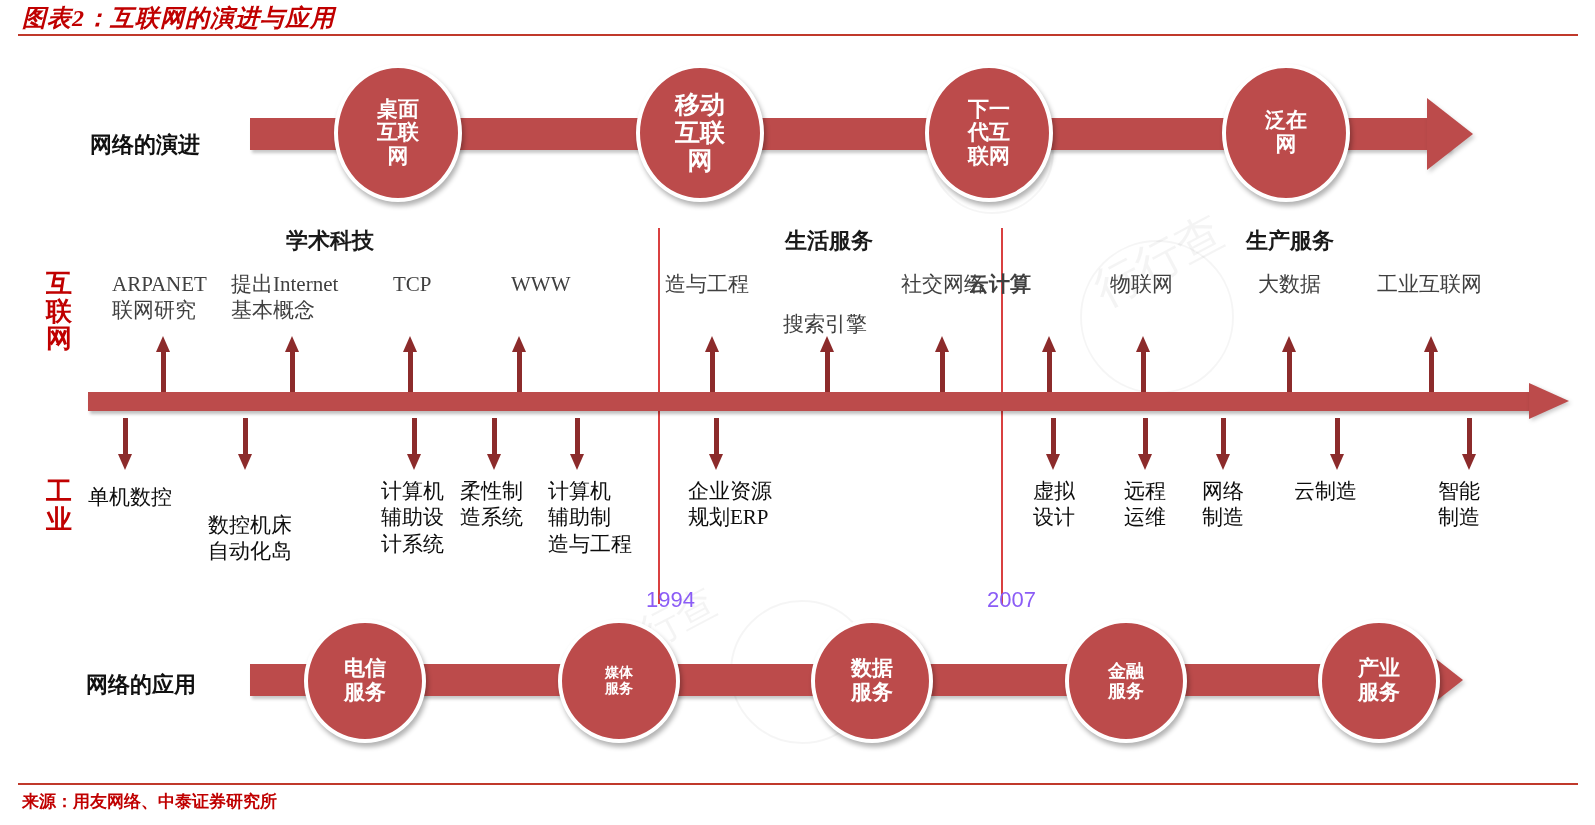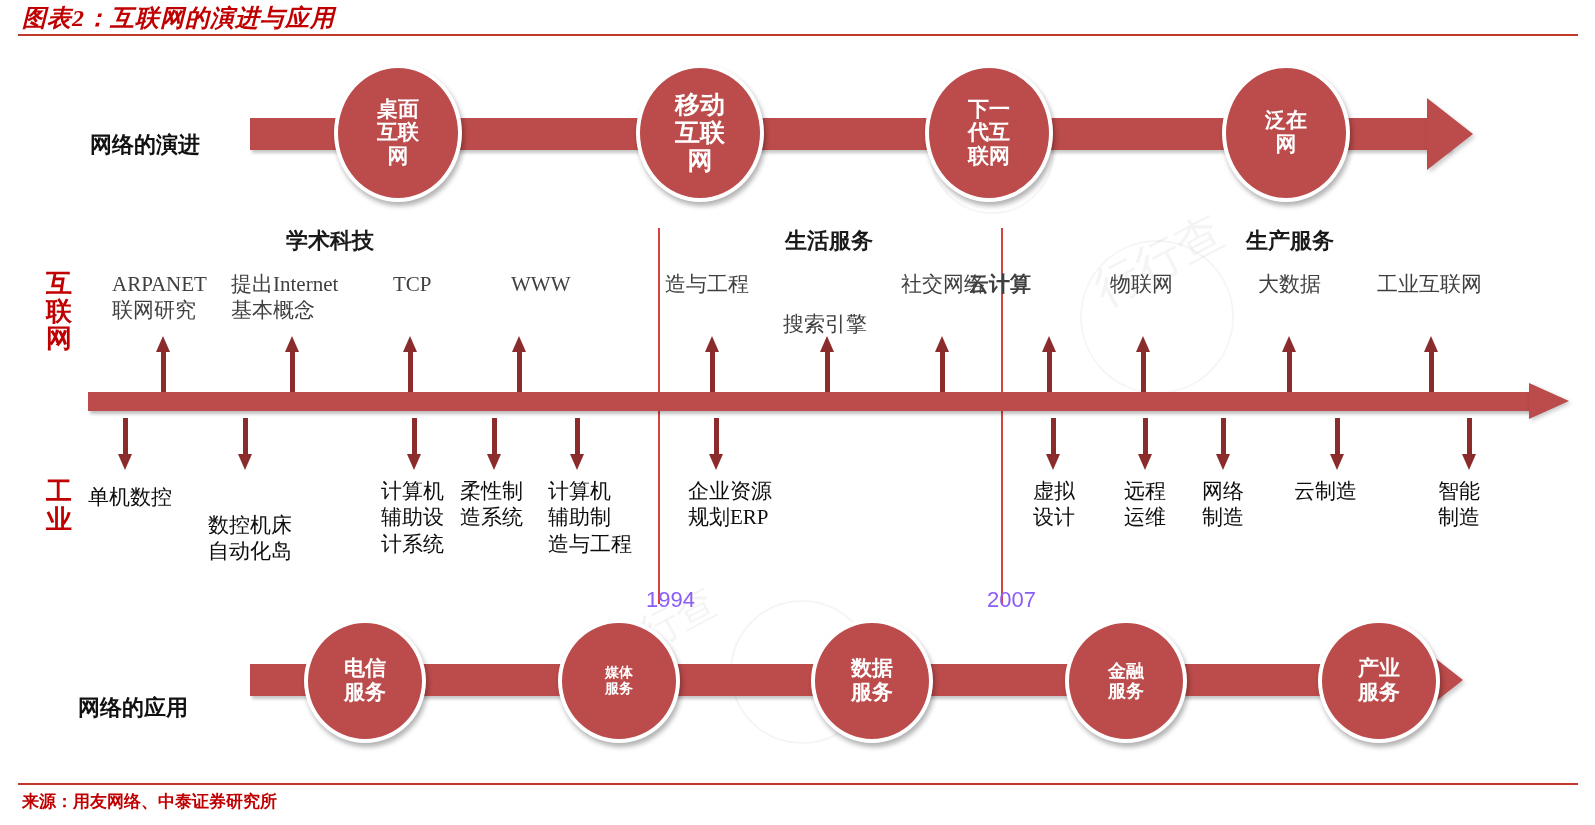--- a/index.html
+++ b/index.html
@@ -460,21 +460,21 @@
 <div class="ind-item" style="left:1438px; top:478px;">
   <span>智能</span>
   <span>制造</span>
 </div>
 
 <div class="year-tick" style="left:658px; top:578px; height:26px;"></div>
 <div class="year-label" style="left:695px; top:587px;">1994</div>
 <div class="year-tick" style="left:1001px; top:578px; height:26px;"></div>
 <div class="year-label" style="left:1036px; top:587px;">2007</div>
 
-<div class="row-label" style="left:78px; top:670px;margin-top:23px;">网络的应用</div>
+<div class="row-label" style="left:86px; top:670px;">网络的应用</div>
 
 <div class="pipeline">
   <div class="pipe-bar" style="left:250px; top:664px; width:1190px; height:32px;"></div>
   <div class="pipe-head" style="left:1417px; top:644px;"></div>
 
   <div class="node" style="left:304px; top:619px; width:122px; height:124px; font-size:21px;">
     <span>电信</span>
     <span>服务</span>
   </div>
   <div class="node" style="left:558px; top:619px; width:122px; height:124px; font-size:14px;">

